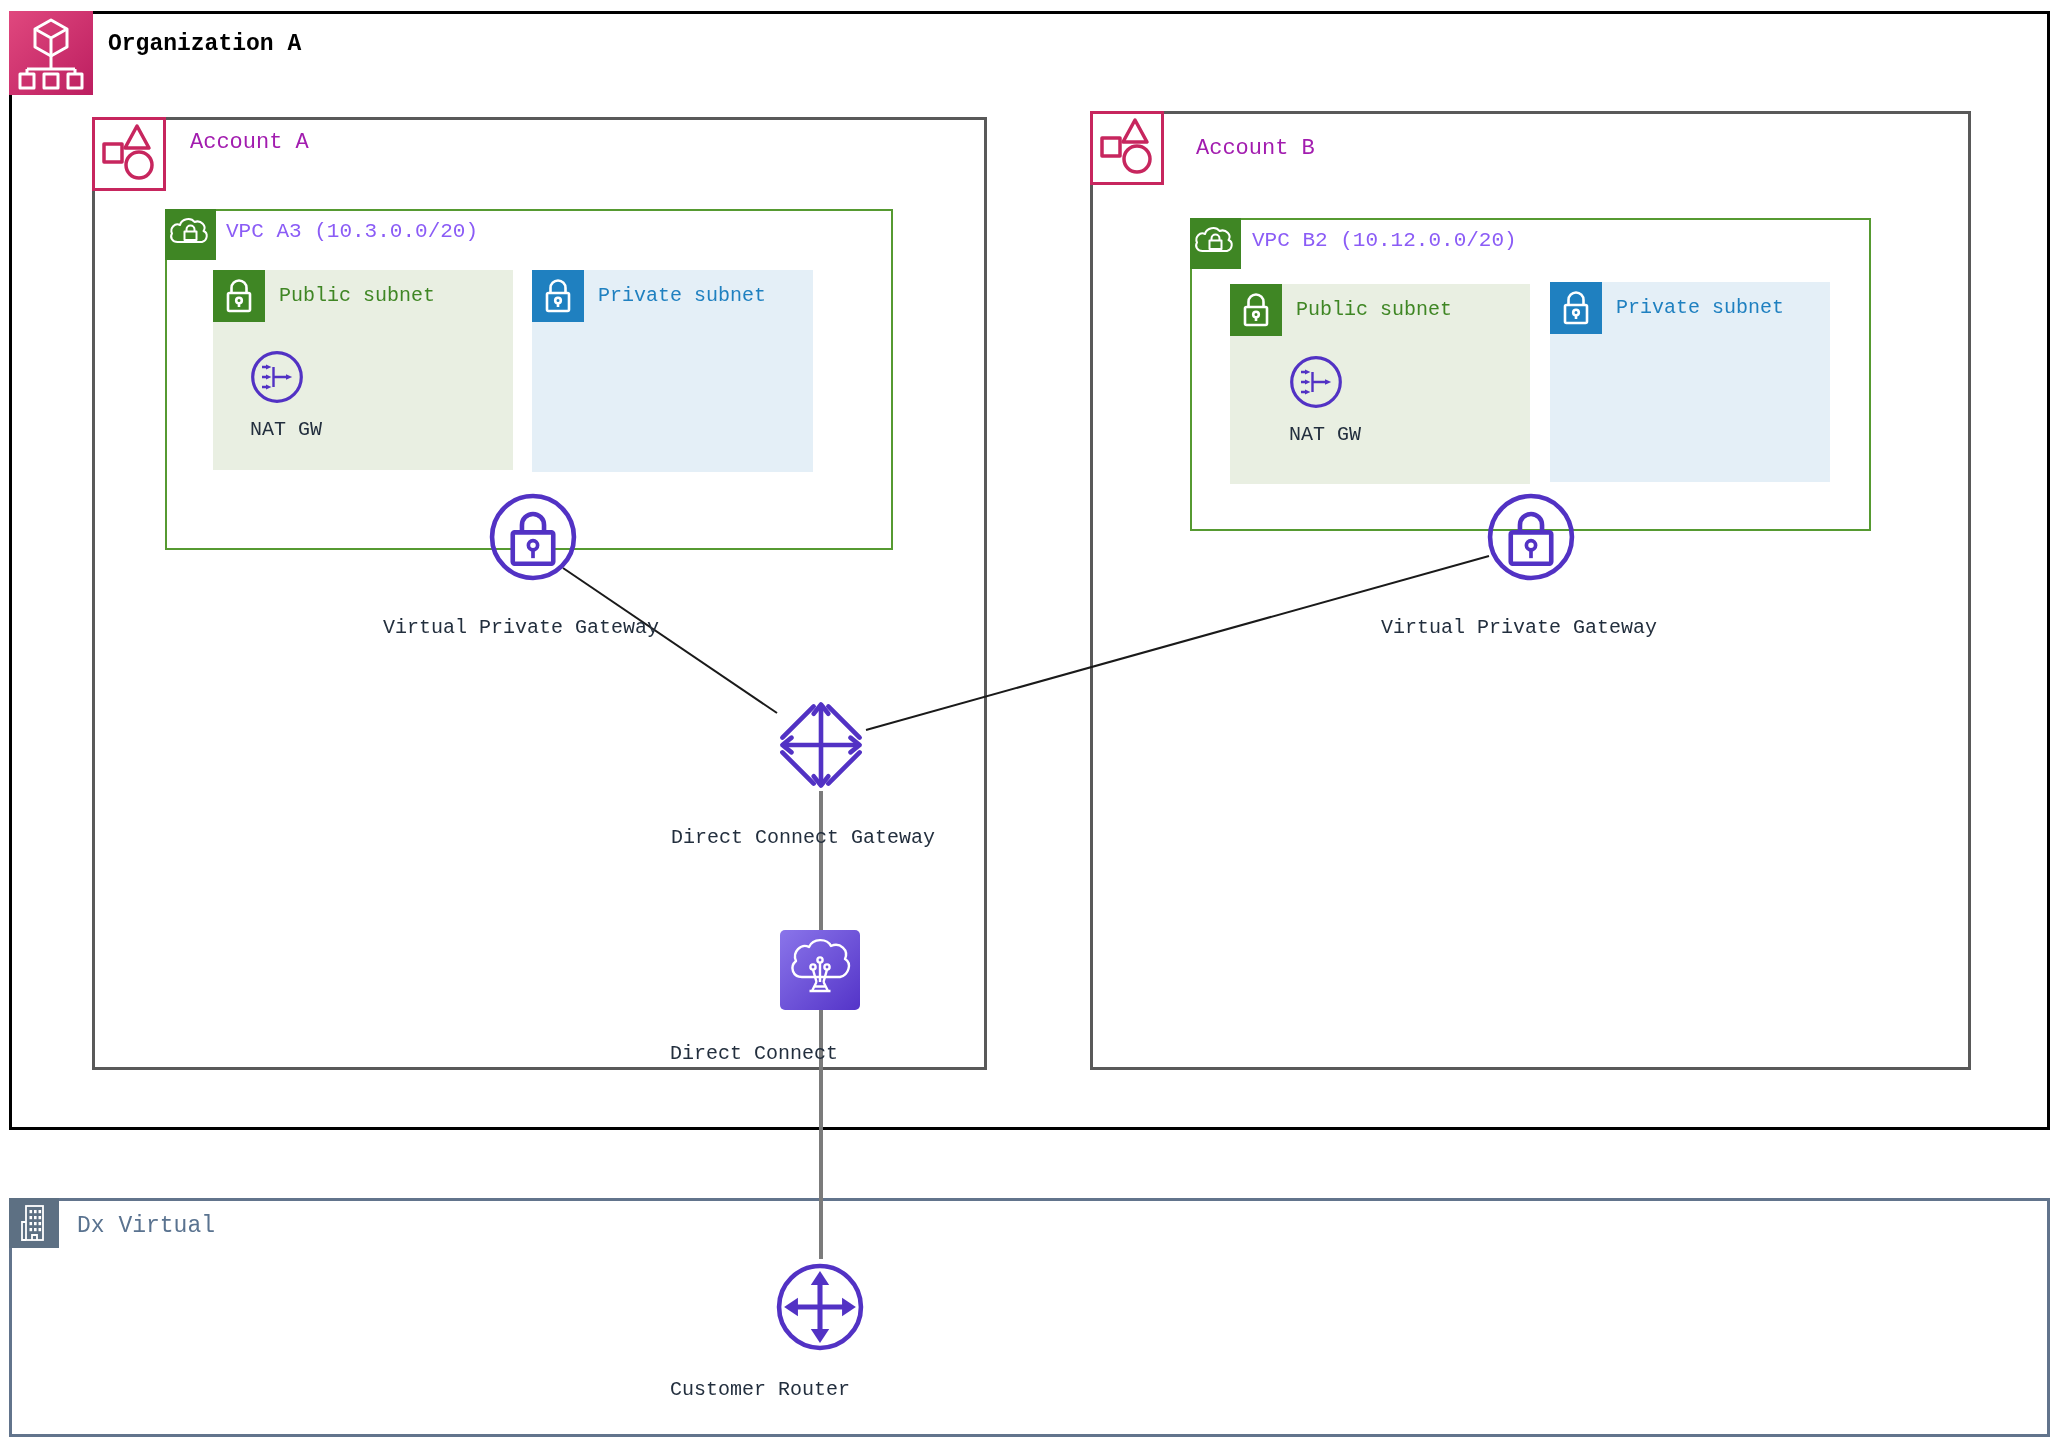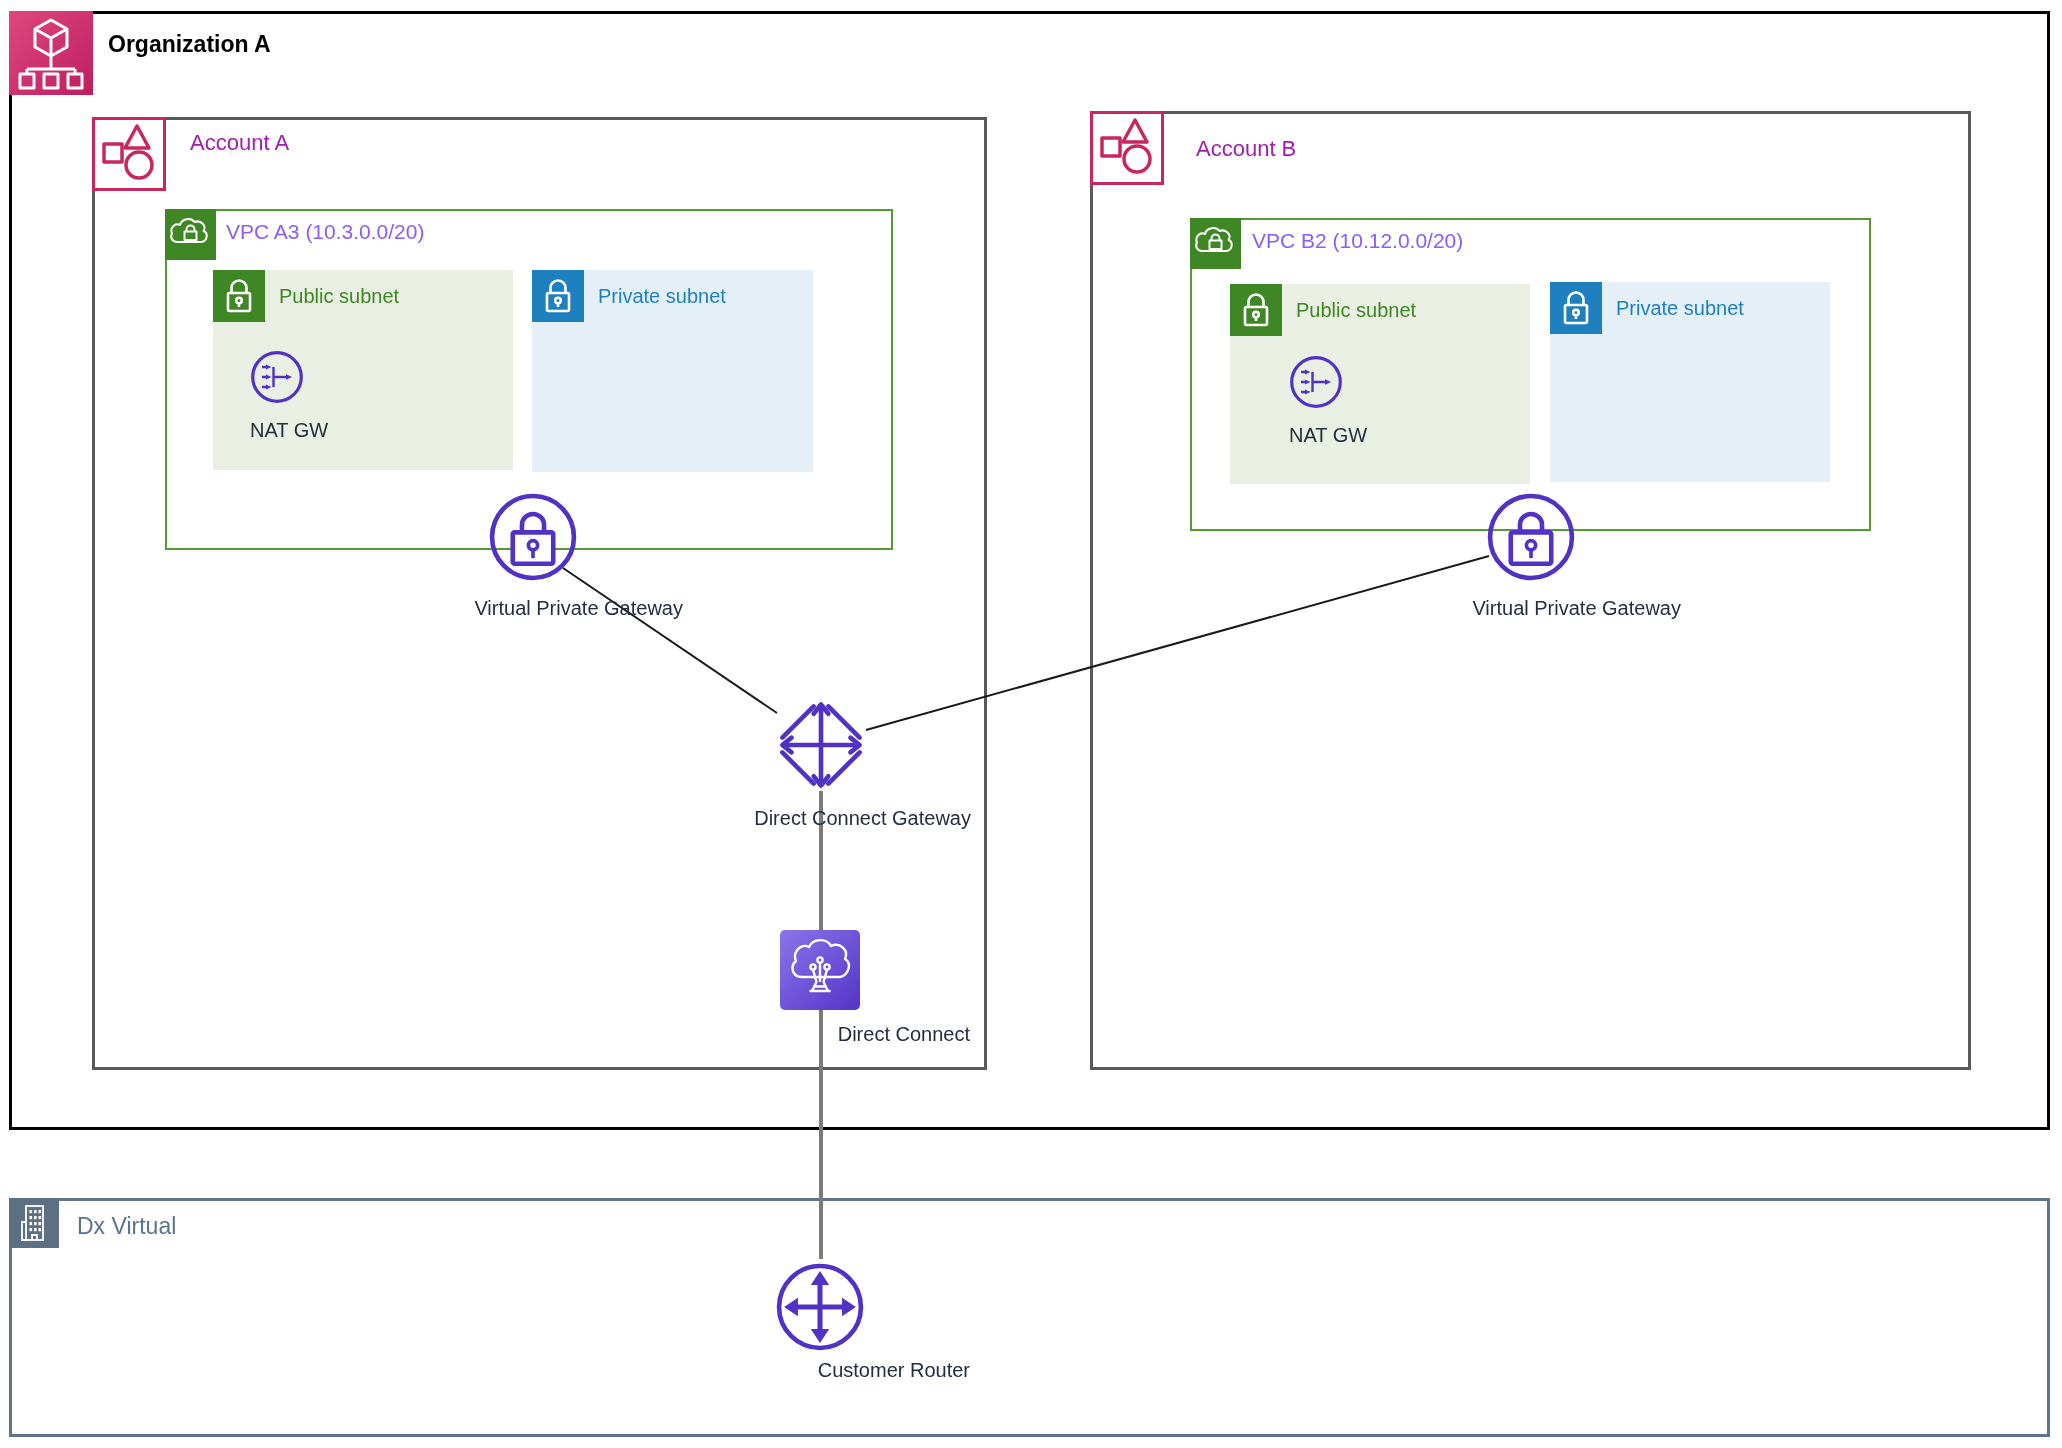--- a/index.html
+++ b/index.html
@@ -1,24 +1,24 @@
 <!DOCTYPE html>
 <html><head>
 <meta charset="utf-8">
 <style>
   html,body{margin:0;padding:0;background:#ffffff;}
   #canvas{
     position:relative;width:2062px;height:1448px;background:#ffffff;
-    font-family:Liberation Sans, sans-serif;overflow:hidden;border-radius:25px;
+    font-family:Liberation Mono, monospace;overflow:hidden;border-radius:25px;
   }
   .frame{position:absolute;box-sizing:border-box;z-index:1;background:transparent;}
   .subnet{position:absolute;z-index:2;}
   .icon{position:absolute;z-index:10;line-height:0;}
   .lbl{position:absolute;z-index:6;color:#232F3E;font-size:20px;line-height:24px;white-space:nowrap;}
-  .lbl.ctr{text-align:right;}
+  .lbl.ctr{text-align:left;margin-top:20px;}
   .lbl.title{font-size:23px;line-height:28px;font-weight:bold;color:#000;}
   .lbl.acct{font-size:22px;line-height:26px;color:#a21caf;}
   .lbl.vpc{font-size:21px;line-height:24px;color:#8b5cf6;}
   .lbl.pub{color:#3F8624;}
   .lbl.priv{color:#1F80C0;}
   .lbl.slate{font-size:23px;line-height:27px;color:#5A7390;}
   .resource{position:absolute;z-index:10;display:flex;flex-direction:column;align-items:flex-start;}
   .resource .rlbl{margin-top:14px;color:#232F3E;font-size:20px;line-height:24px;white-space:nowrap;}
   #overlay{position:absolute;left:0;top:0;z-index:5;pointer-events:none;}
 </style>

